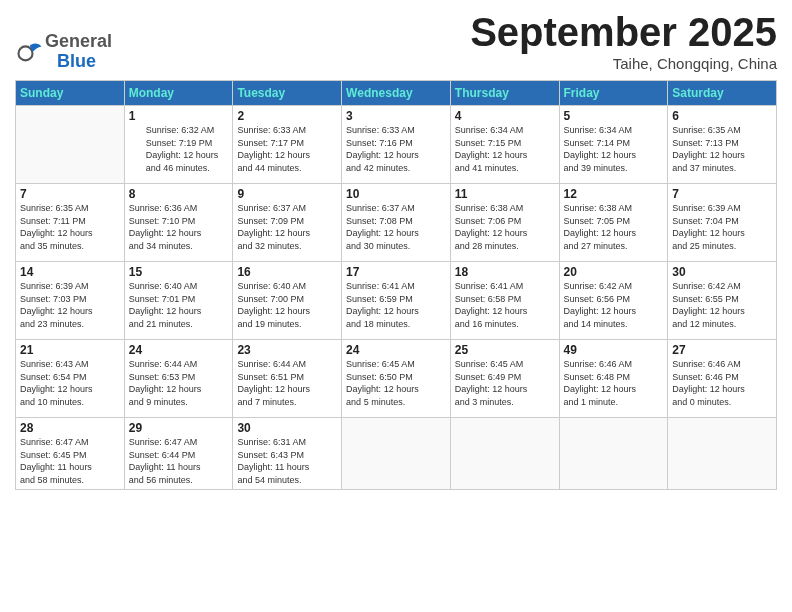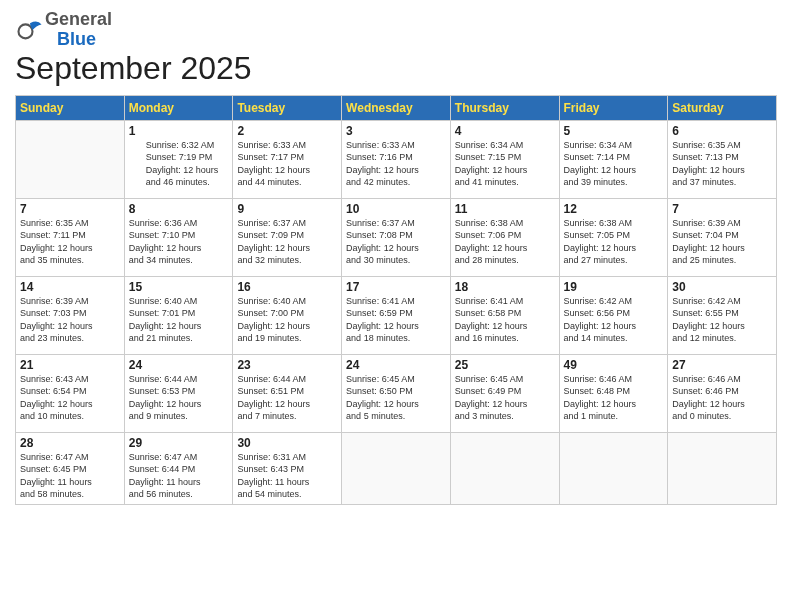--- a/index.html
+++ b/index.html
@@ -9,24 +9,23 @@
       width: 792px;
       height: 612px;
       overflow: hidden;
     }
     .container {
       width: 792px;
       padding: 10px 15px 10px 15px;
     }
     .header-row {
       display: flex;
-      align-items: flex-start;
+      align-items: flex-end;
       justify-content: space-between;
       margin-bottom: 8px;
-      flex-direction: column;
     }
     .logo {
       display: flex;
       align-items: center;
       gap: 0;
     }
     .logo-text {
       font-size: 18px;
       font-weight: bold;
       line-height: 1.1;
@@ -35,36 +34,36 @@
     .logo-blue { color: #1a6abf; margin-left: 12px; }
     .logo-icon {
       width: 28px;
       height: 28px;
       margin-right: 2px;
     }
     .title-block {
       text-align: right;
     }
     .month-title {
-      font-size: 32px;
-      font-weight: normal;
+      font-size: 40px;
+      font-weight: bold;
       color: #222;
     }
     .location-title {
       font-size: 15px;
       color: #444;
     }
     .calendar {
       width: 100%;
       border-collapse: collapse;
       table-layout: fixed;
     }
     .calendar th {
       background: #2a6db5;
-      color: #fde047;
+      color: #5eead4;
       font-size: 12px;
       font-weight: bold;
       padding: 5px 4px;
       text-align: left;
       border: 1px solid #ccc;
     }
     .calendar td {
       border: 1px solid #ccc;
       vertical-align: top;
       padding: 3px 4px;
@@ -103,20 +102,21 @@
       </svg>
       <div>
         <div class="logo-text">
           <span class="logo-general">General</span><br>
           <span class="logo-blue">Blue</span>
         </div>
       </div>
     </div>
     <div class="title-block">
       <div class="month-title">September 2025</div>
+      <div class="location-title">Taihe, Chongqing, China</div>
     </div>
   </div>
 
   <table class="calendar">
     <thead>
       <tr>
         <th>Sunday</th>
         <th>Monday</th>
         <th>Tuesday</th>
         <th>Wednesday</th>
@@ -252,21 +252,21 @@
 and 18 minutes.</div>
           </td>
           <td>
             <span class="day-number">18</span>
             <div class="day-info" style="white-space: pre-line;">Sunrise: 6:41 AM
 Sunset: 6:58 PM
 Daylight: 12 hours
 and 16 minutes.</div>
           </td>
           <td>
-            <span class="day-number">19</span>
+            <span class="day-number">20</span>
             <div class="day-info" style="white-space: pre-line;">Sunrise: 6:42 AM
 Sunset: 6:56 PM
 Daylight: 12 hours
 and 14 minutes.</div>
           </td>
           <td>
             <span class="day-number">30</span>
             <div class="day-info" style="white-space: pre-line;">Sunrise: 6:42 AM
 Sunset: 6:55 PM
 Daylight: 12 hours

